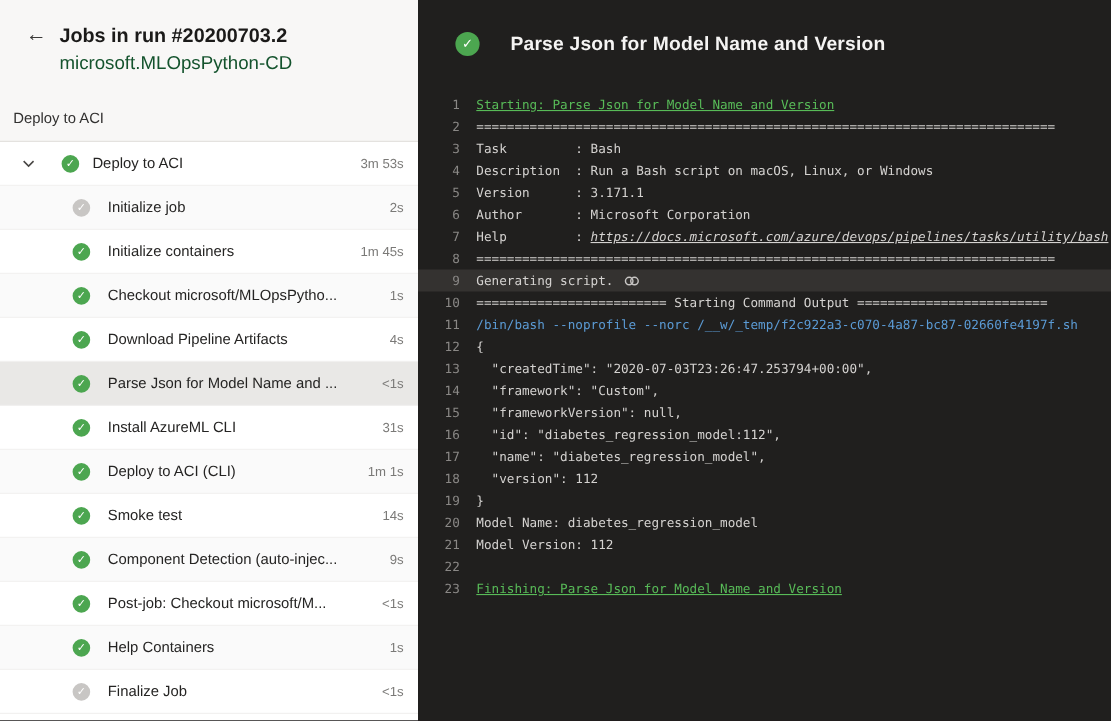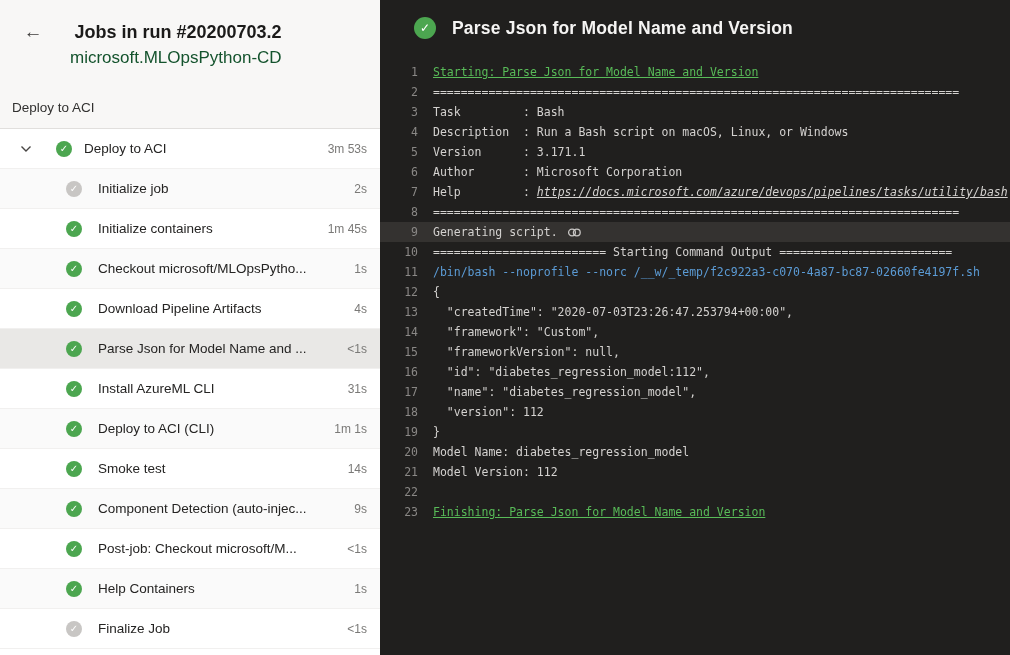--- a/index.html
+++ b/index.html
@@ -7,21 +7,21 @@
   body { width:1010px; height:655px; overflow:hidden;
          font-family:"Liberation Sans", sans-serif; }
   .app { display:flex; width:1010px; height:655px; }
 
   
   .left { width:380px; flex:none; background:#ffffff; display:flex; flex-direction:column; }
   .lp-header { background:#f8f7f6; border-bottom:1px solid #e1dfdd; padding-top:20px; flex:none; }
   .back-row { display:flex; align-items:flex-start; padding-left:20px; }
   .back-btn { background:none; border:none; padding:0; width:26px; font-size:19px;
               color:#3b3a39; cursor:pointer; line-height:24px; }
-  .titles { margin-left:24px;text-align:right; }
+  .titles { margin-left:8px; }
   .lp-title { margin:0; font-size:18px; font-weight:700; color:#1b1a19; line-height:24px; }
   .lp-subtitle { font-size:17px; color:#14532d; margin-top:4px; }
   .section-label { margin:32px 0 0 12px; padding-bottom:13px; font-size:13.5px; color:#323130; }
 
   .rows { flex:1; overflow:hidden; }
   .row { height:40px; display:flex; align-items:center; border-bottom:1px solid #f1f0ef;
          font-size:13.5px; color:#252423; cursor:pointer; background:#fff; }
   .row.alt { background:#fafafa; }
   .row.selected { background:#e9e8e6; }
   .row.parent { padding-left:20px; }
@@ -33,21 +33,21 @@
   .check.neutral { background:#c8c6c4; }
   .row.parent .step-label { margin-left:12px; }
   .row.child  .step-label { margin-left:16px; }
   .step-label { white-space:nowrap; overflow:hidden; }
   .duration { margin-left:auto; padding-right:13px; color:#7a7977; font-size:12px; flex:none; }
 
   
   .right { flex:1; background:#201f1e; color:#d4d2d0; overflow:hidden; }
   .log-header { display:flex; align-items:center; gap:16px; padding:17px 0 0 34px; }
   .log-header .check { width:22px; height:22px; font-size:12px; }
-  .log-title { margin:0; font-size:17.5px; font-weight:600; color:#f5f4f3; letter-spacing:.2px; }
+  .log-title { margin:12px; font-size:17.5px; font-weight:600; color:#f5f4f3; letter-spacing:.2px; }
   .log { margin-top:23px; font-family:"DejaVu Sans Mono", monospace;
          font-size:11.5px; line-height:20px; }
   .log-line { display:flex; align-items:center; }
   .log-line.hl { background:#343230; }
   .ln { width:38px; text-align:right; color:#8a8886; flex:none; }
   .txt { margin-left:15px; white-space:pre; }
   .t-section { color:#58bb58;text-decoration:underline; }
   .t-command { color:#5b9bd5; }
   .lnk { text-decoration:underline; cursor:pointer;font-style:italic; }
   .chain-icon { margin-left:9px; display:inline-flex; flex:none; }

